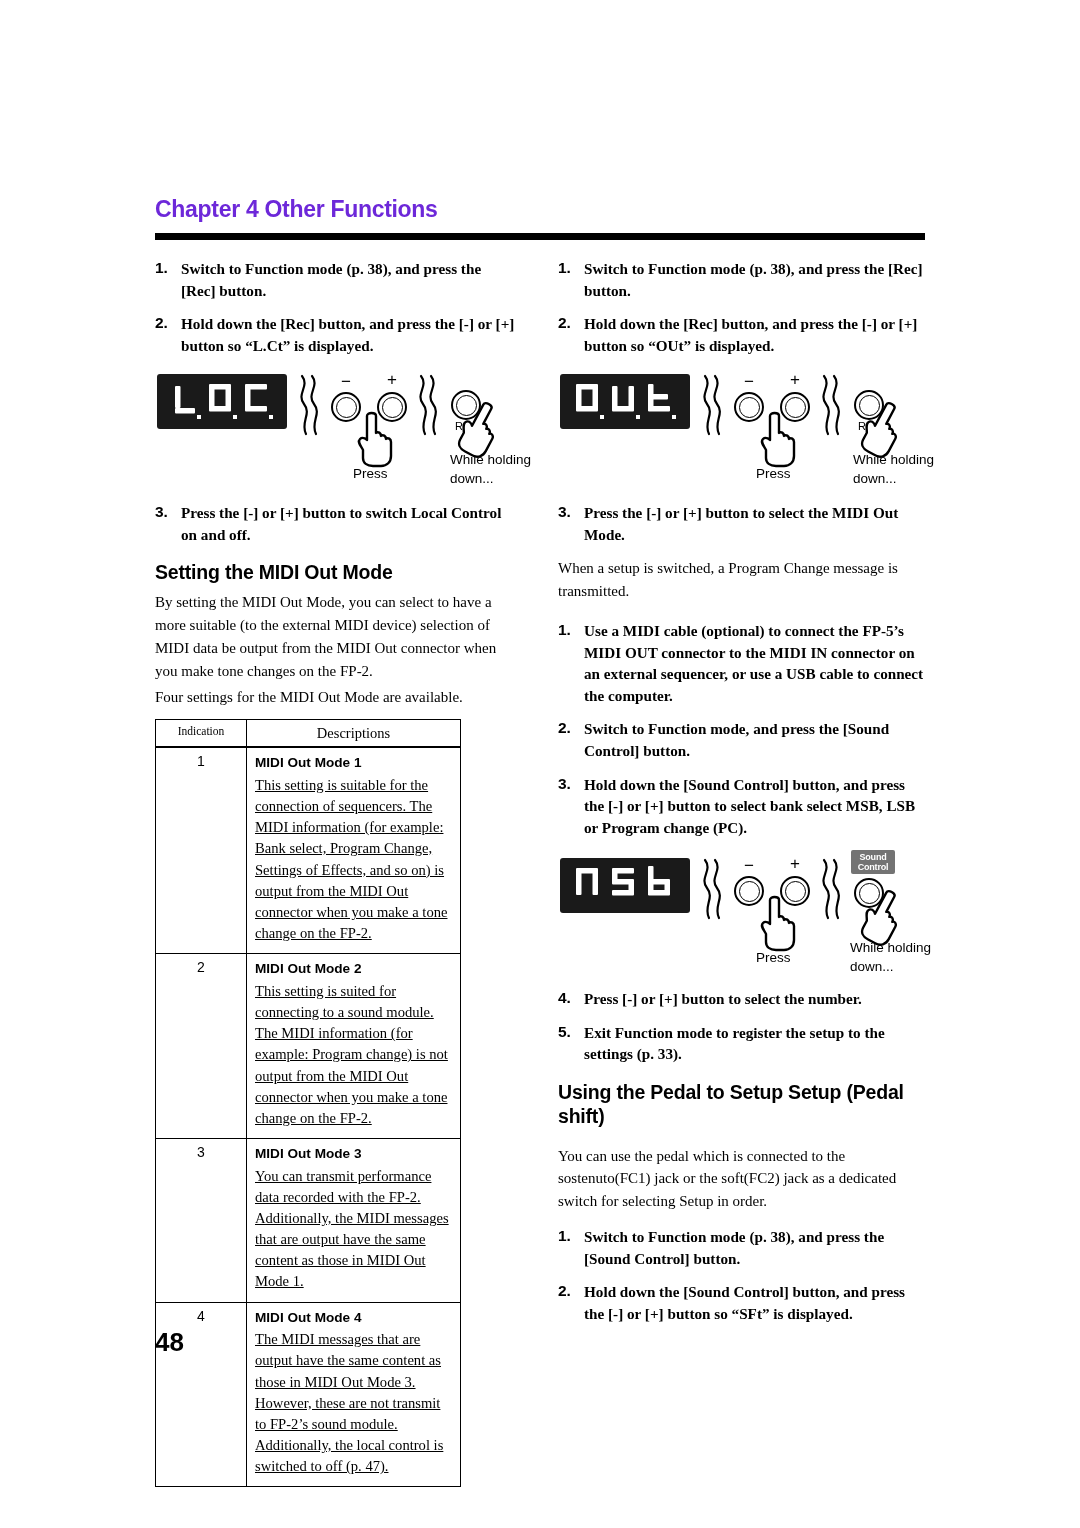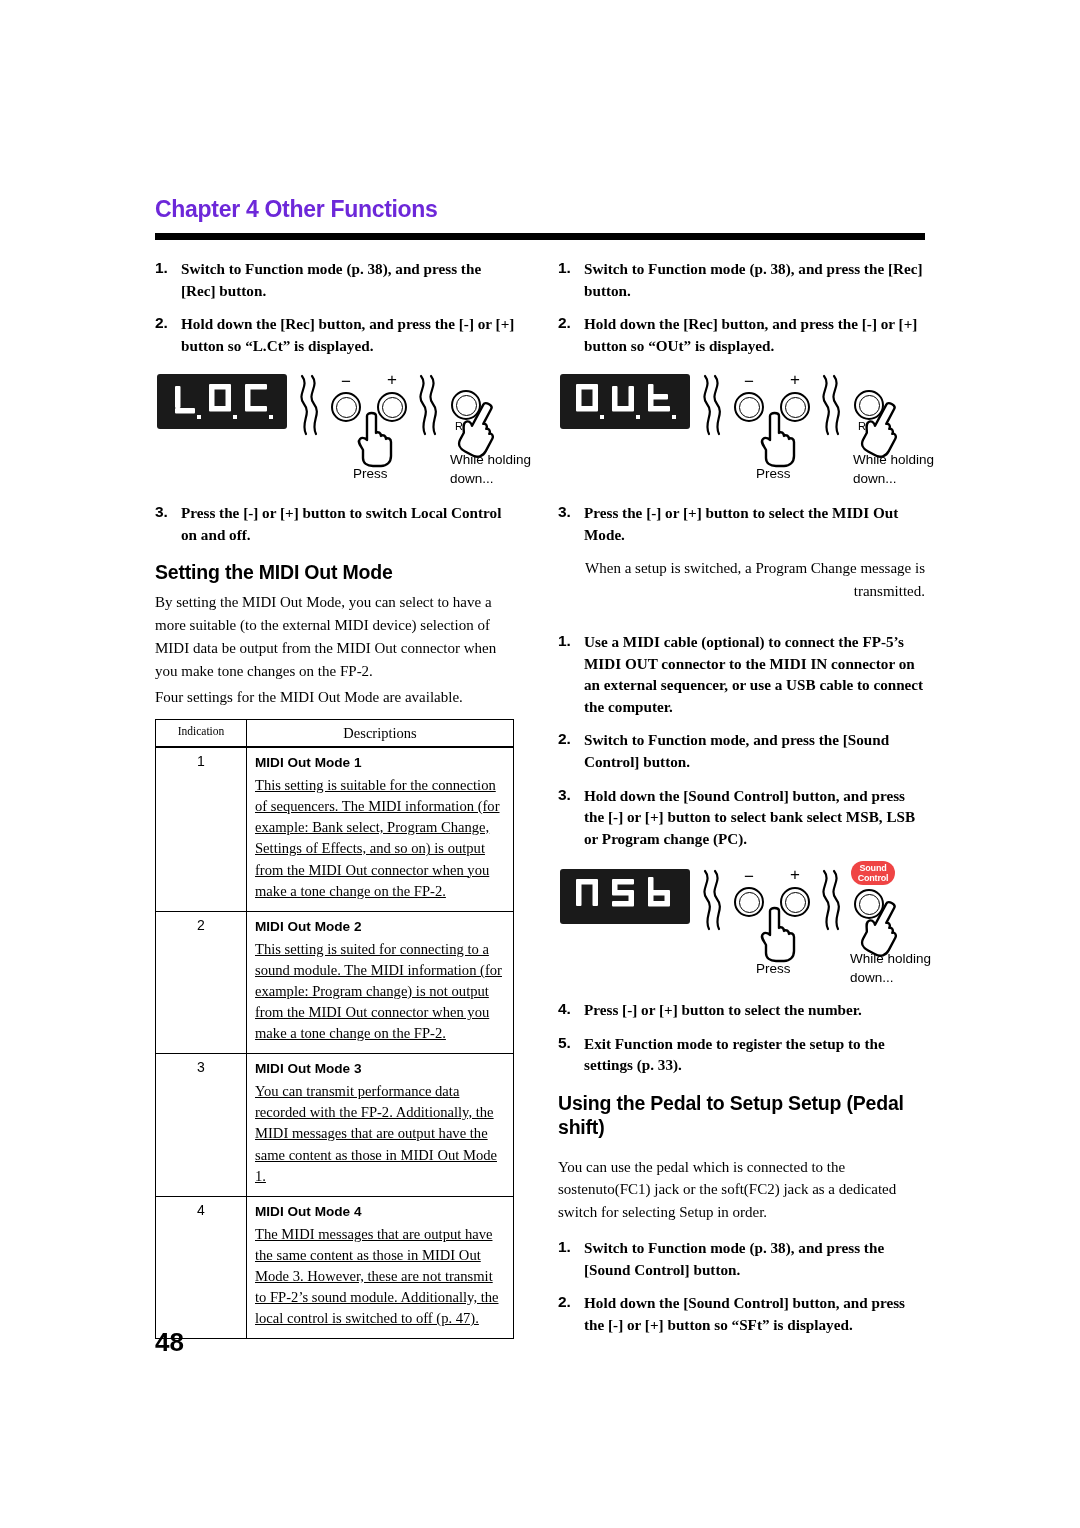--- a/index.html
+++ b/index.html
@@ -144,37 +144,37 @@
   .cap-sm {
     position: absolute;
     font-family: "Liberation Sans", sans-serif;
     font-size: 11px;
     color: #000;
     white-space: nowrap;
     margin-top: 48px;
   }
   .sc-badge {
     position: absolute;
-    background: #ef4444;
+    background: #737373;
     color: #fff;
     font-family: "Liberation Sans", sans-serif;
     font-weight: bold;
     font-size: 9px;
     line-height: 10px;
     text-align: center;
     padding: 2px 3px;
-    border-radius: 12px;
+    border-radius: 2px;
     letter-spacing: -0.2px;
   }
   .hand { position: absolute; }
 
   
   table.modes {
     border-collapse: collapse;
-    width: 359px;
+    width: 306px;
     margin-top: 10px;
     table-layout: fixed;
   }
   table.modes td, table.modes th {
     border: 1px solid #000;
     vertical-align: top;
     padding: 5px 8px 9px 8px;
   }
   table.modes .th-ind, table.modes .th-desc {
     font-family: "Liberation Serif", serif;
@@ -415,21 +415,21 @@
       </svg>
       <span class="cap" style="left:295px; top:84px;">While holding</span>
       <span class="cap" style="left:295px; top:103px;">down...</span>
     </div>
 
     <div class="step" style="margin-top:16px;">
       <span class="num">3.</span>
       <span>Press the [-] or [+] button to select the MIDI Out Mode.</span>
     </div>
 
-    <p class="body-p" style="margin-bottom:28px;text-align:right;">When a setup is switched, a Program Change message is transmitted.</p>
+    <p class="body-p" style="margin-bottom:17px;">When a setup is switched, a Program Change message is transmitted.</p>
 
     <div class="step">
       <span class="num">1.</span>
       <span>Use a MIDI cable (optional) to connect the FP-5’s MIDI OUT connector to the MIDI IN connector on an external sequencer, or use a USB cable to connect the computer.</span>
     </div>
     <div class="step">
       <span class="num">2.</span>
       <span>Switch to Function mode, and press the [Sound Control] button.</span>
     </div>
     <div class="step">

